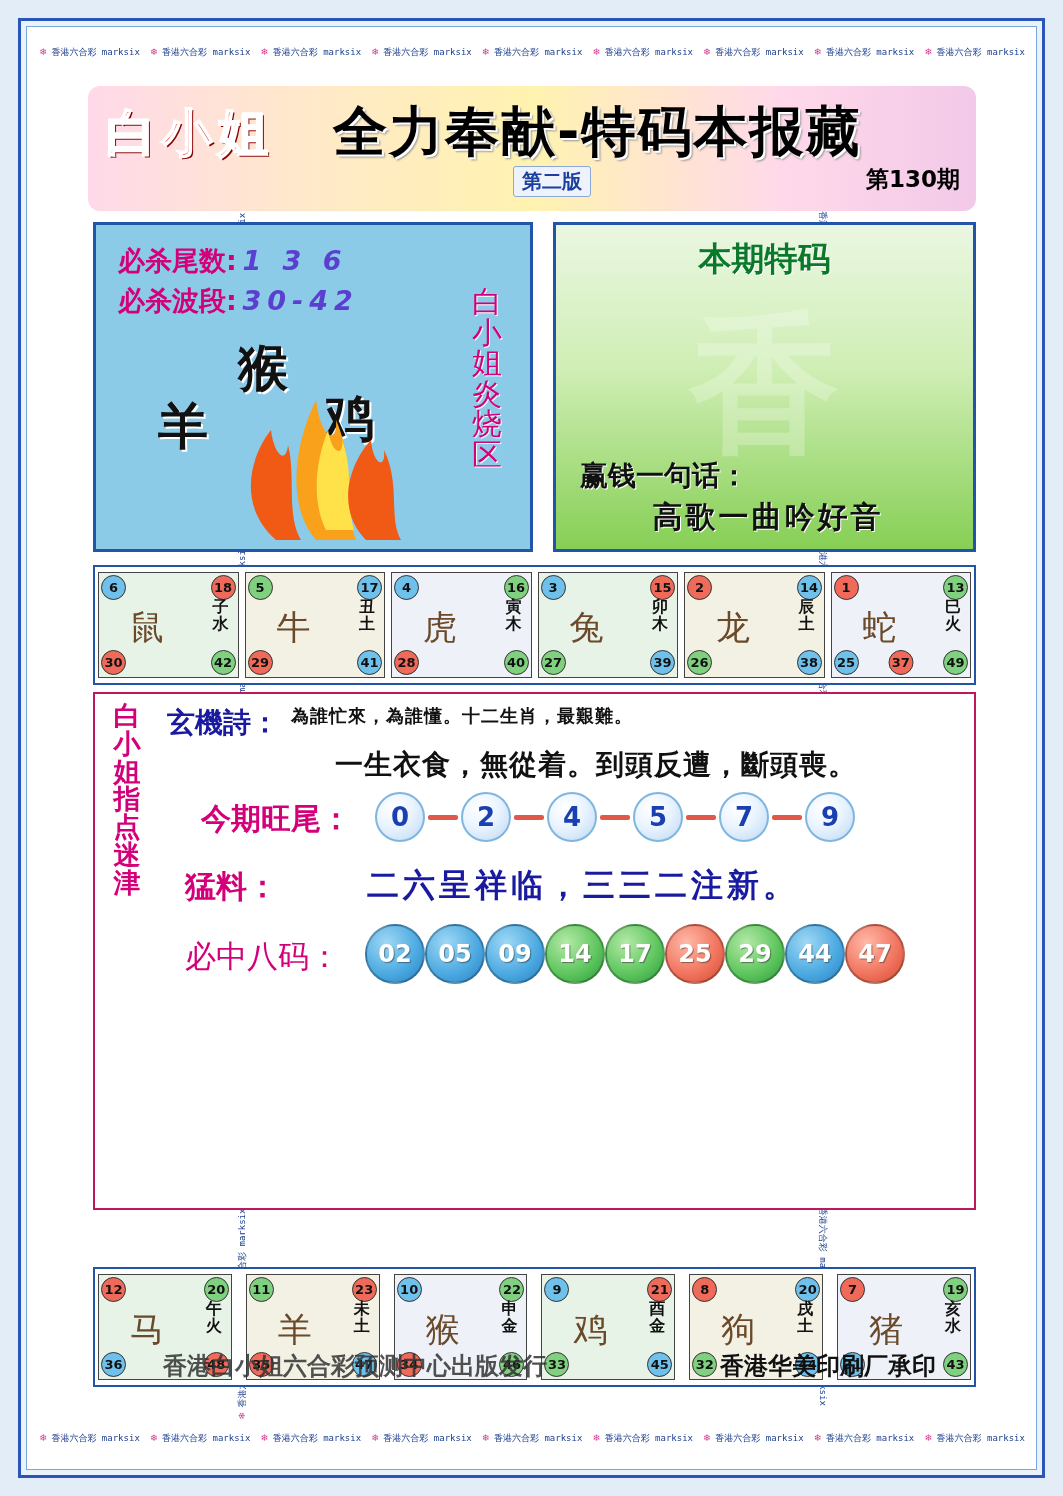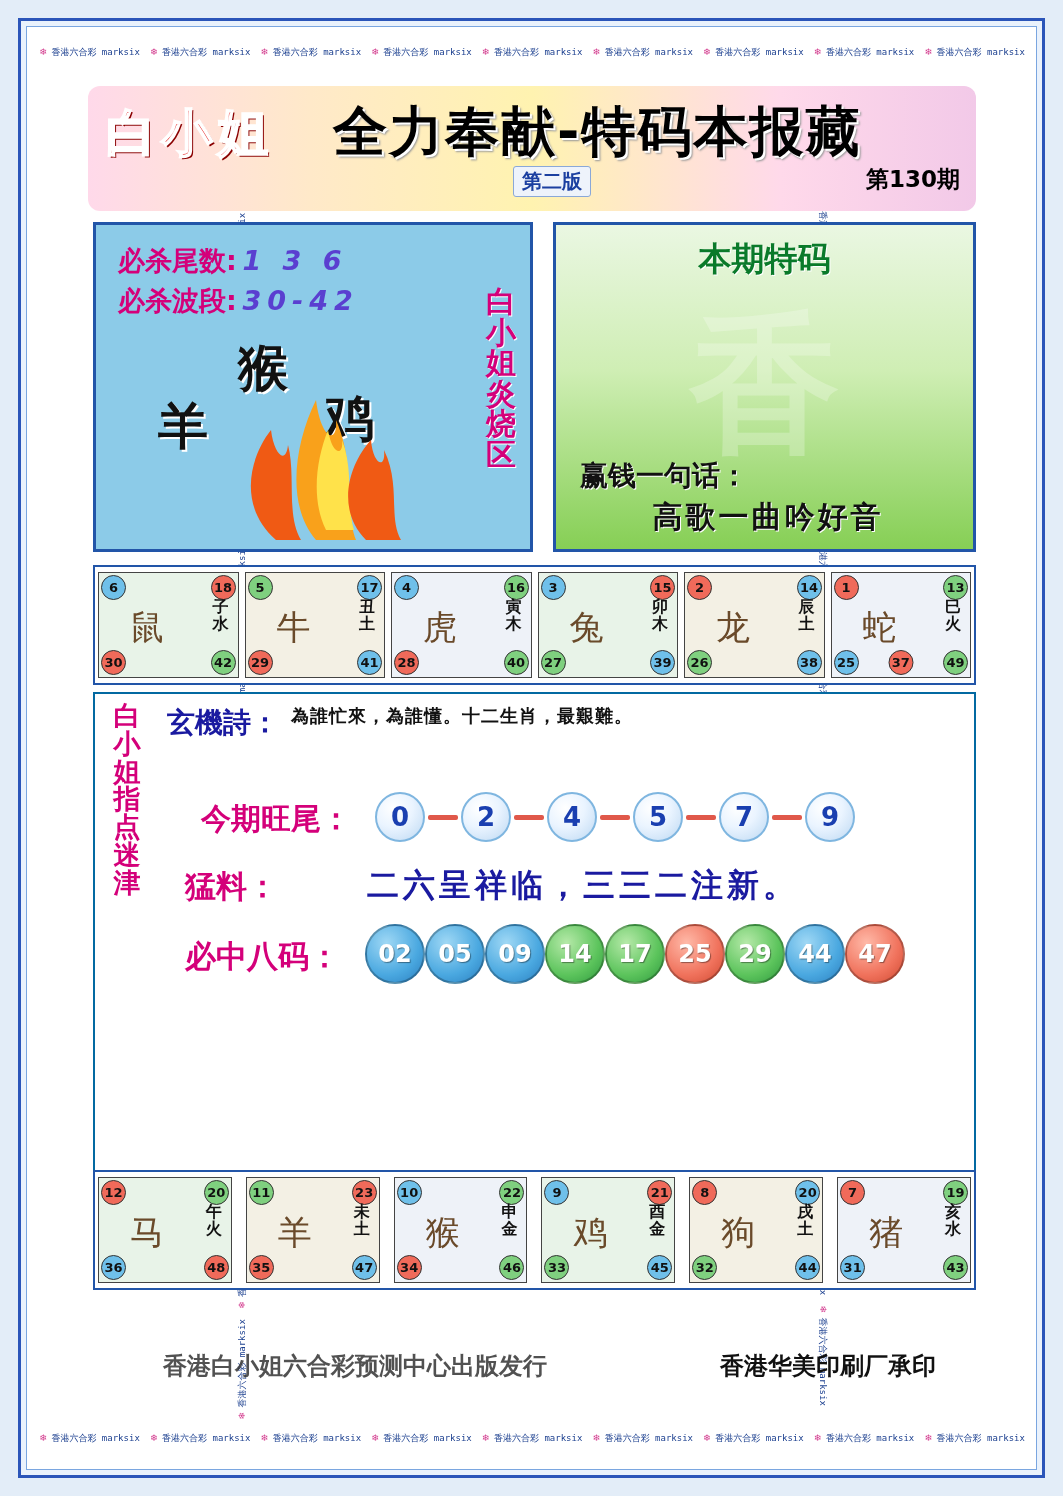--- a/index.html
+++ b/index.html
@@ -78,22 +78,22 @@
   }
   .kill-line{position:absolute;font-weight:bold;}
   .kill-label{color:#d4007a;font-size:27px;}
   .kill-val{color:#5a3fd0;font-size:27px;font-style:italic;letter-spacing:6px;}
   .zodiac{
     position:absolute;font-size:50px;font-weight:bold;color:#111;
     text-shadow:2px 2px 0 #fff;
   }
   .side-vert{
     position:absolute;right:14px;top:62px;width:44px;
-    font-size:30px;font-weight:bold;color:#d4007a;
-    line-height:1.02;text-align:right;
+    font-size:30px;font-weight:normal;color:#d4007a;
+    line-height:1.02;text-align:left;
     text-shadow:1px 1px 0 #fff;
   }
   .flame{position:absolute;left:120px;top:120px;width:220px;height:200px;}
   
   .box-right{
     position:absolute;left:505px;top:152px;width:423px;height:330px;
     background:linear-gradient(180deg,#eaf7e2 0%,#cfeeb4 45%,#86cf55 100%);
     border:3px solid #2255a8;box-sizing:border-box;overflow:hidden;
   }
   .r-title{
@@ -115,21 +115,21 @@
     font-size:30px;font-weight:bold;color:#111;letter-spacing:3px;
     text-shadow:1px 1px 0 #fff;
   }
   
   .animal-row{
     position:absolute;left:45px;width:883px;height:120px;
     background:#ffffff;border:2px solid #2255a8;box-sizing:border-box;
     display:flex;
   }
   .row1{top:495px;}
-  .row2{top:1100px;gap:8px;}
+  .row2{top:1197px;gap:8px;}
   .acell{
     flex:1;margin:5px 3px;border:1px solid #444;position:relative;
     box-sizing:border-box;background:#fff;
   }
   .acell.c0{background:#e8f3e8;}
   .acell.c1{background:#f3f0e4;}
   .acell.c2{background:#eef2f8;}
   .num{
     position:absolute;width:25px;height:25px;border-radius:50%;
     font-size:13px;font-weight:bold;color:#111;
@@ -145,21 +145,21 @@
   .blue{background:#6fc0ea;}
   .green{background:#7fd07f;}
   .elem{
     position:absolute;right:8px;top:26px;width:18px;
     font-size:16px;font-weight:bold;color:#111;line-height:1.05;text-align:center;
   }
   .animal-img{position:absolute;left:6px;top:24px;width:84px;height:62px;}
   
   .mid{
     position:absolute;left:45px;top:622px;width:883px;height:518px;
-    background:#ffffff;border:2px solid #0369a1;box-sizing:border-box;
+    background:#ffffff;border:2px solid #be185d;box-sizing:border-box;
   }
   .vert-left{
     position:absolute;left:8px;top:8px;width:48px;
     font-size:27px;font-weight:bold;color:#d4007a;line-height:1.03;
     text-align:center;
   }
   .poem-label{
     position:absolute;left:72px;top:10px;font-size:28px;font-weight:bold;color:#1a1aa0;
     font-family:"DejaVu Serif","Liberation Serif",serif;
   }
@@ -186,21 +186,21 @@
   }
   .dash{width:30px;height:5px;background:#e0584a;margin:0 3px;border-radius:2px;}
   .hot-label{
     position:absolute;left:90px;top:172px;font-size:31px;font-weight:bold;color:#d4007a;
   }
   .hot-text{
     position:absolute;left:272px;top:170px;font-size:32px;font-weight:bold;color:#1a1aa0;
     letter-spacing:4px;
   }
   .must-label{
-    position:absolute;left:90px;top:242px;font-size:31px;font-weight:bold;color:#d4007a;
+    position:absolute;left:90px;top:242px;font-size:31px;font-weight:normal;color:#d4007a;
   }
   .code-row{
     position:absolute;left:270px;top:230px;display:flex;gap:0;
   }
   .code-ball{
     width:56px;height:56px;border-radius:50%;
     display:flex;align-items:center;justify-content:center;
     font-size:24px;font-weight:bold;color:#ffffff;
     border:2px solid rgba(0,0,0,.25);
     text-shadow:1px 1px 1px rgba(0,0,0,.4);
@@ -326,20 +326,21 @@
           <span class="num n-br green">49</span>
           <span class="elem">巳<br>火</span>
           <span class="animal-img" style="display:flex;align-items:center;justify-content:center;font-size:34px;color:#6a4a2a;">蛇</span>
         </div>
       </div>
 
     <div class="mid">
       <div class="vert-left">白小姐指点迷津</div>
       <div class="poem-label">玄機詩：</div>
       <div class="poem-l1">為誰忙來，為誰懂。十二生肖，最艱難。</div>
+      <div class="poem-l2">一生衣食，無從着。到頭反遭，斷頭喪。</div>
 
       <div class="tail-label">今期旺尾：</div>
       <div class="tail-row" id="tail-row">
           <span class="tail-ball">0</span>
           <span class="dash"></span>
           <span class="tail-ball">2</span>
           <span class="dash"></span>
           <span class="tail-ball">4</span>
           <span class="dash"></span>
           <span class="tail-ball">5</span>

